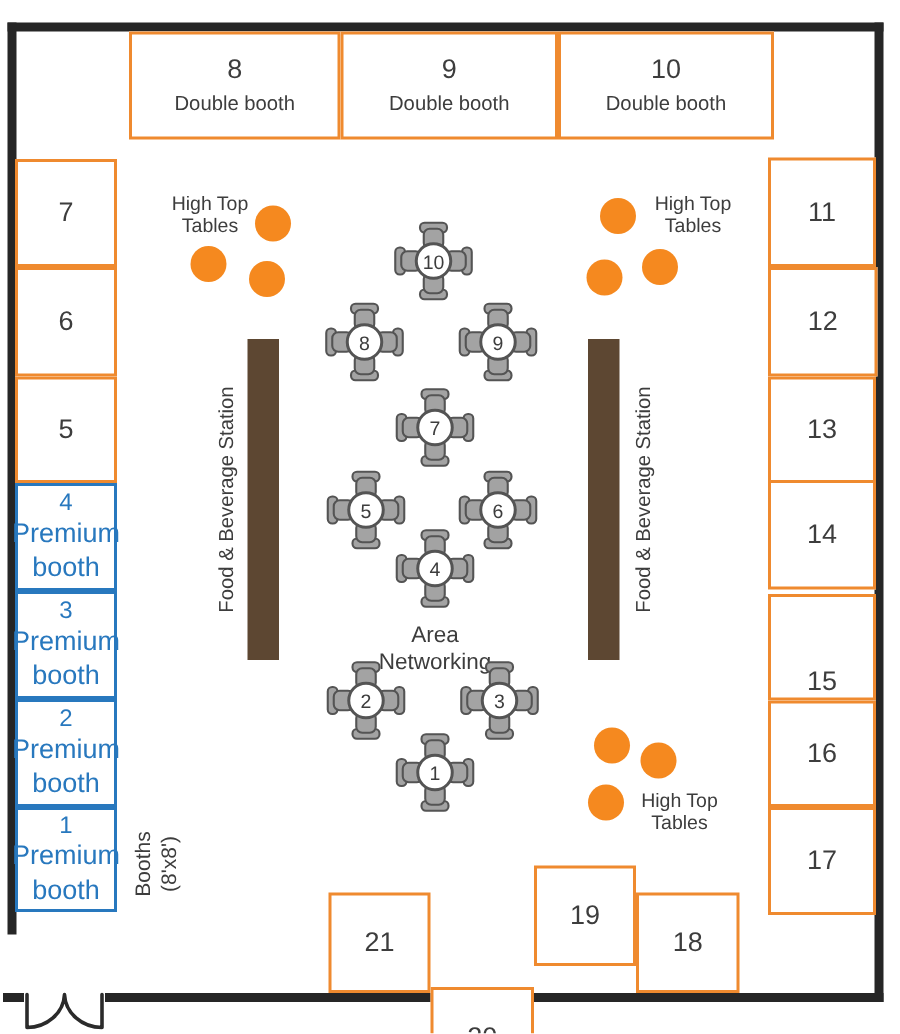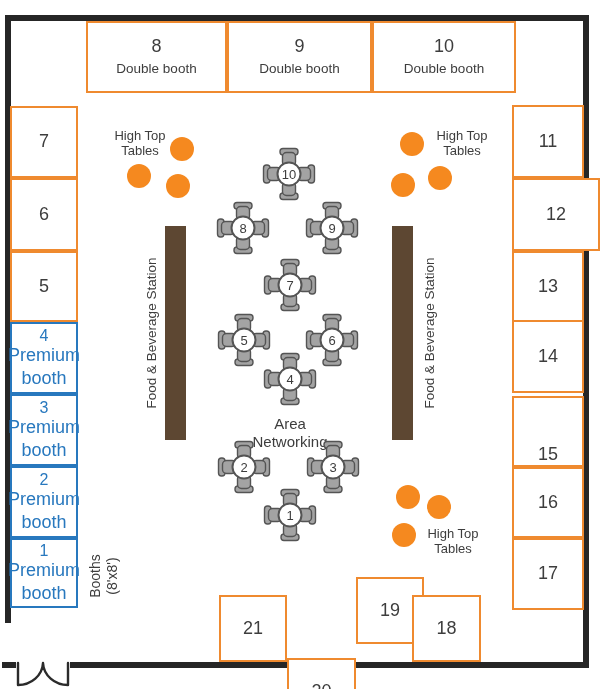--- a/index.html
+++ b/index.html
@@ -107,21 +107,21 @@
       <div class="booth-sub">booth</div>
     </div>
     <div class="booth premium" style="left: 10px; top: 538px; width: 68px; height: 70px;">
       <div class="booth-num">1</div>
       <div class="booth-sub">Premium</div>
       <div class="booth-sub">booth</div>
     </div>
     <div class="booth" style="left: 512px; top: 105px; width: 72px; height: 73px;">
       <div class="booth-num">11</div>
     </div>
-    <div class="booth" style="left: 512px; top: 178px; width: 88px; height: 73px;">
+    <div class="booth" style="left: 512px; top: 178px; width: 73px; height: 73px;">
       <div class="booth-num">12</div>
     </div>
     <div class="booth" style="left: 512px; top: 251px; width: 72px; height: 72px;">
       <div class="booth-num">13</div>
     </div>
     <div class="booth" style="left: 512px; top: 320px; width: 72px; height: 73px;">
       <div class="booth-num">14</div>
     </div>
     <div class="booth" style="left: 512px; top: 396px; width: 72px; height: 71px; justify-content: flex-end;">
       <div class="booth-num">15</div>
@@ -134,21 +134,21 @@
     </div>
     <div class="booth" style="left: 219px; top: 595px; width: 68px; height: 67px;">
       <div class="booth-num">21</div>
     </div>
     <div class="booth" style="left: 287px; top: 626px; width: 69px; height: 67px; margin-top: 32px;">
       <div class="booth-num">20</div>
     </div>
     <div class="booth" style="left: 356px; top: 577px; width: 68px; height: 67px;">
       <div class="booth-num">19</div>
     </div>
-    <div class="booth" style="left: 412px; top: 595px; width: 69px; height: 67px; justify-content: center;">
+    <div class="booth" style="left: 424px; top: 595px; width: 69px; height: 67px; justify-content: center;">
       <div class="booth-num">18</div>
     </div>
     <div class="table-cluster" style="left: 261px; top: 486px;"><svg width="58" height="58" viewBox="0 0 58 58">
         <g transform="rotate(0 29 29)">
           <rect x="20" y="3.5" width="18" height="6.5" rx="3" fill="#A3A3A3" stroke="#545454" stroke-width="1.4"></rect>
           <rect x="22.5" y="7.5" width="13" height="13.5" rx="4" fill="#A3A3A3" stroke="#545454" stroke-width="1.4"></rect>
         </g>
         <g transform="rotate(90 29 29)">
           <rect x="20" y="3.5" width="18" height="6.5" rx="3" fill="#A3A3A3" stroke="#545454" stroke-width="1.4"></rect>
           <rect x="22.5" y="7.5" width="13" height="13.5" rx="4" fill="#A3A3A3" stroke="#545454" stroke-width="1.4"></rect>

